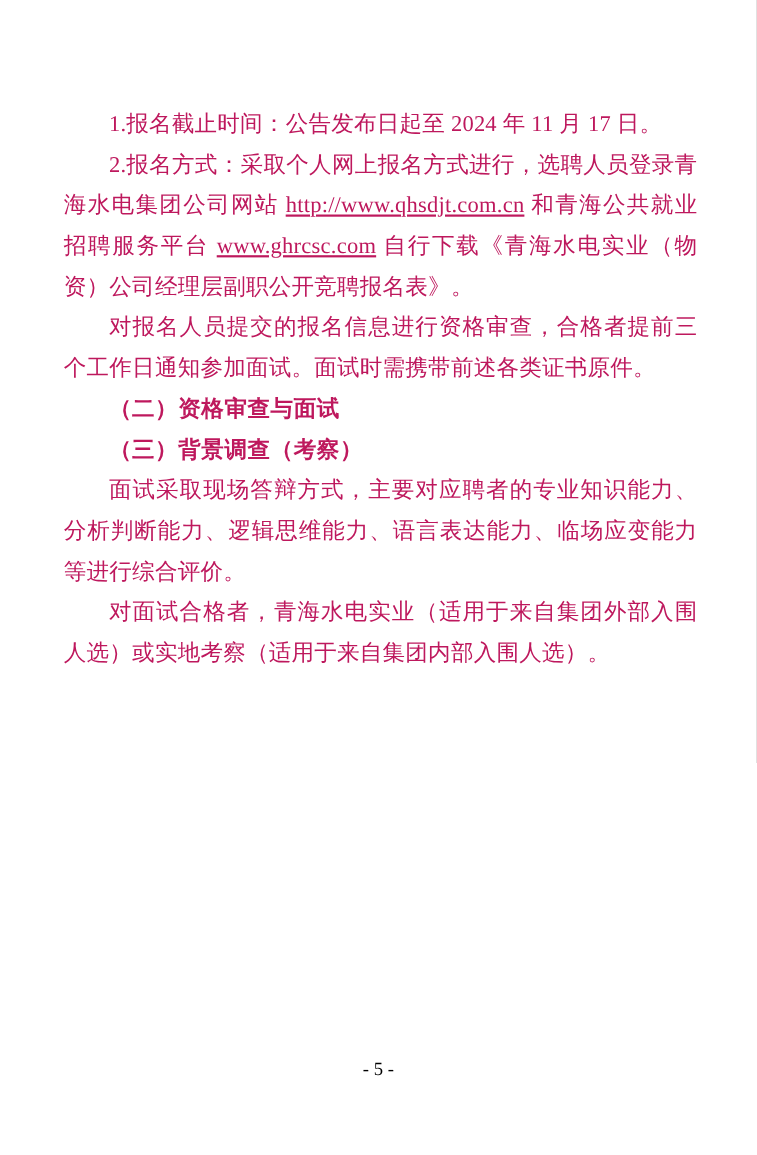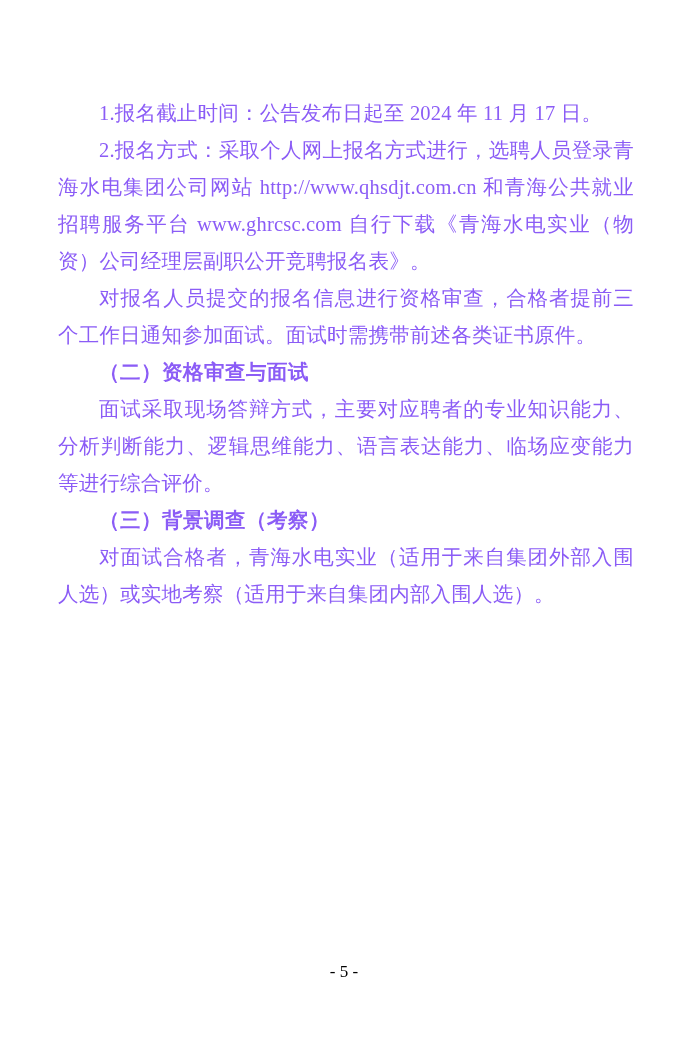--- a/index.html
+++ b/index.html
@@ -21,35 +21,36 @@
   }
   .content {
     position: absolute;
     left: 58px;
     top: 95px;
     width: 576px;
   }
   .para {
     font-size: 20.5px;
     line-height: 37px;
-    color: #8b5cf6;
+    color: #be185d;
     text-align: justify;
     text-justify: inter-ideograph;
     margin: 0;
     letter-spacing: 0.2px;
   }
   .indent {
     text-indent: 41px;
   }
   .heading {
     font-weight: bold;
     text-indent: 41px;
     letter-spacing: 0.5px;
   }
   .link {
+    text-decoration: underline;
   }
   .footer {
     position: absolute;
     left: 0;
     right: 0;
     top: 962px;
     text-align: center;
     font-size: 17px;
     color: #000000;
     font-family: "Liberation Serif", "DejaVu Serif", serif;
@@ -65,22 +66,22 @@
 
     <p class="para indent">
       <span>2.报名方式：采取个人网上报名方式进行，选聘人员登录青海水电集团公司网站 <span class="link">http://www.qhsdjt.com.cn</span> 和青海公共就业招聘服务平台 <span class="link">www.ghrcsc.com</span> 自行下载《青海水电实业（物资）公司经理层副职公开竞聘报名表》。</span>
     </p>
 
 
     <p class="para indent">对报名人员提交的报名信息进行资格审查，合格者提前三个工作日通知参加面试。面试时需携带前述各类证书原件。</p>
 
     <p class="para heading">（二）资格审查与面试</p>
 
+    <p class="para heading">（三）背景调查（考察）</p>
+
     <p class="para indent">面试采取现场答辩方式，主要对应聘者的专业知识能力、分析判断能力、逻辑思维能力、语言表达能力、临场应变能力等进行综合评价。</p>
-
-    <p class="para heading">（三）背景调查（考察）</p>
 
     <p class="para indent">对面试合格者，青海水电实业（适用于来自集团外部入围人选）或实地考察（适用于来自集团内部入围人选）。</p>
 
   </div>
 
   <div class="footer">- 5 -</div>
 </div>
 
 </body></html>

